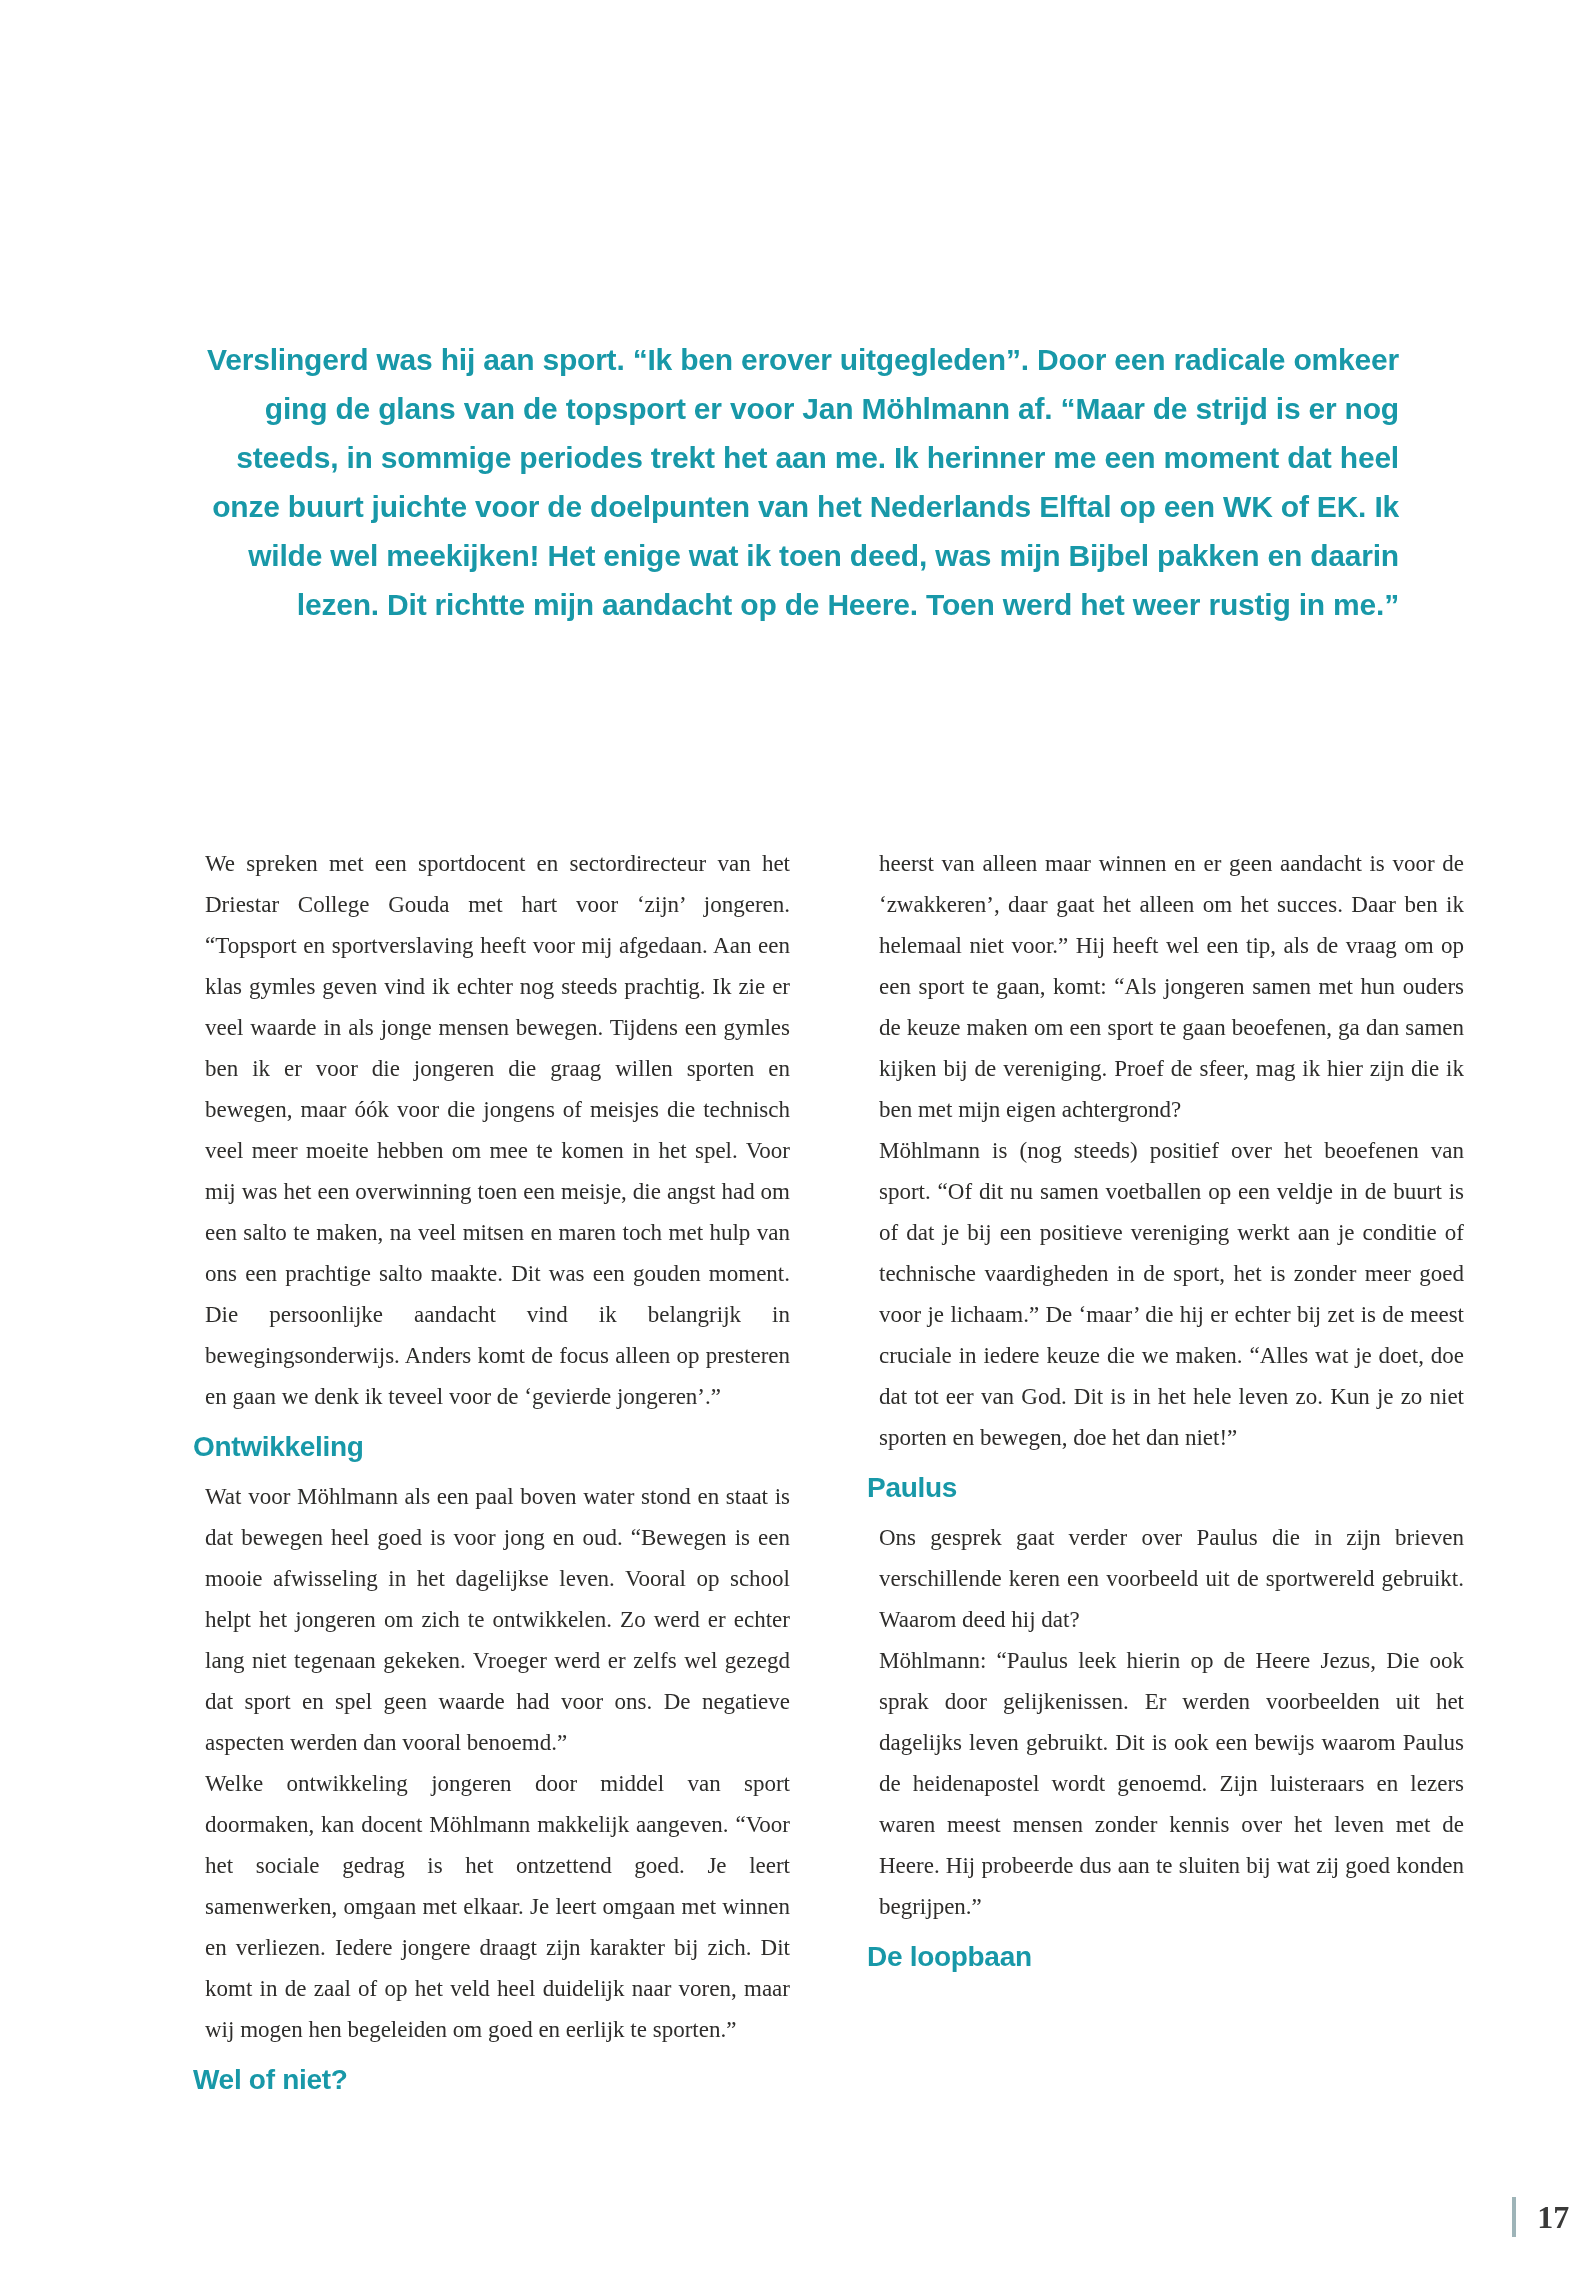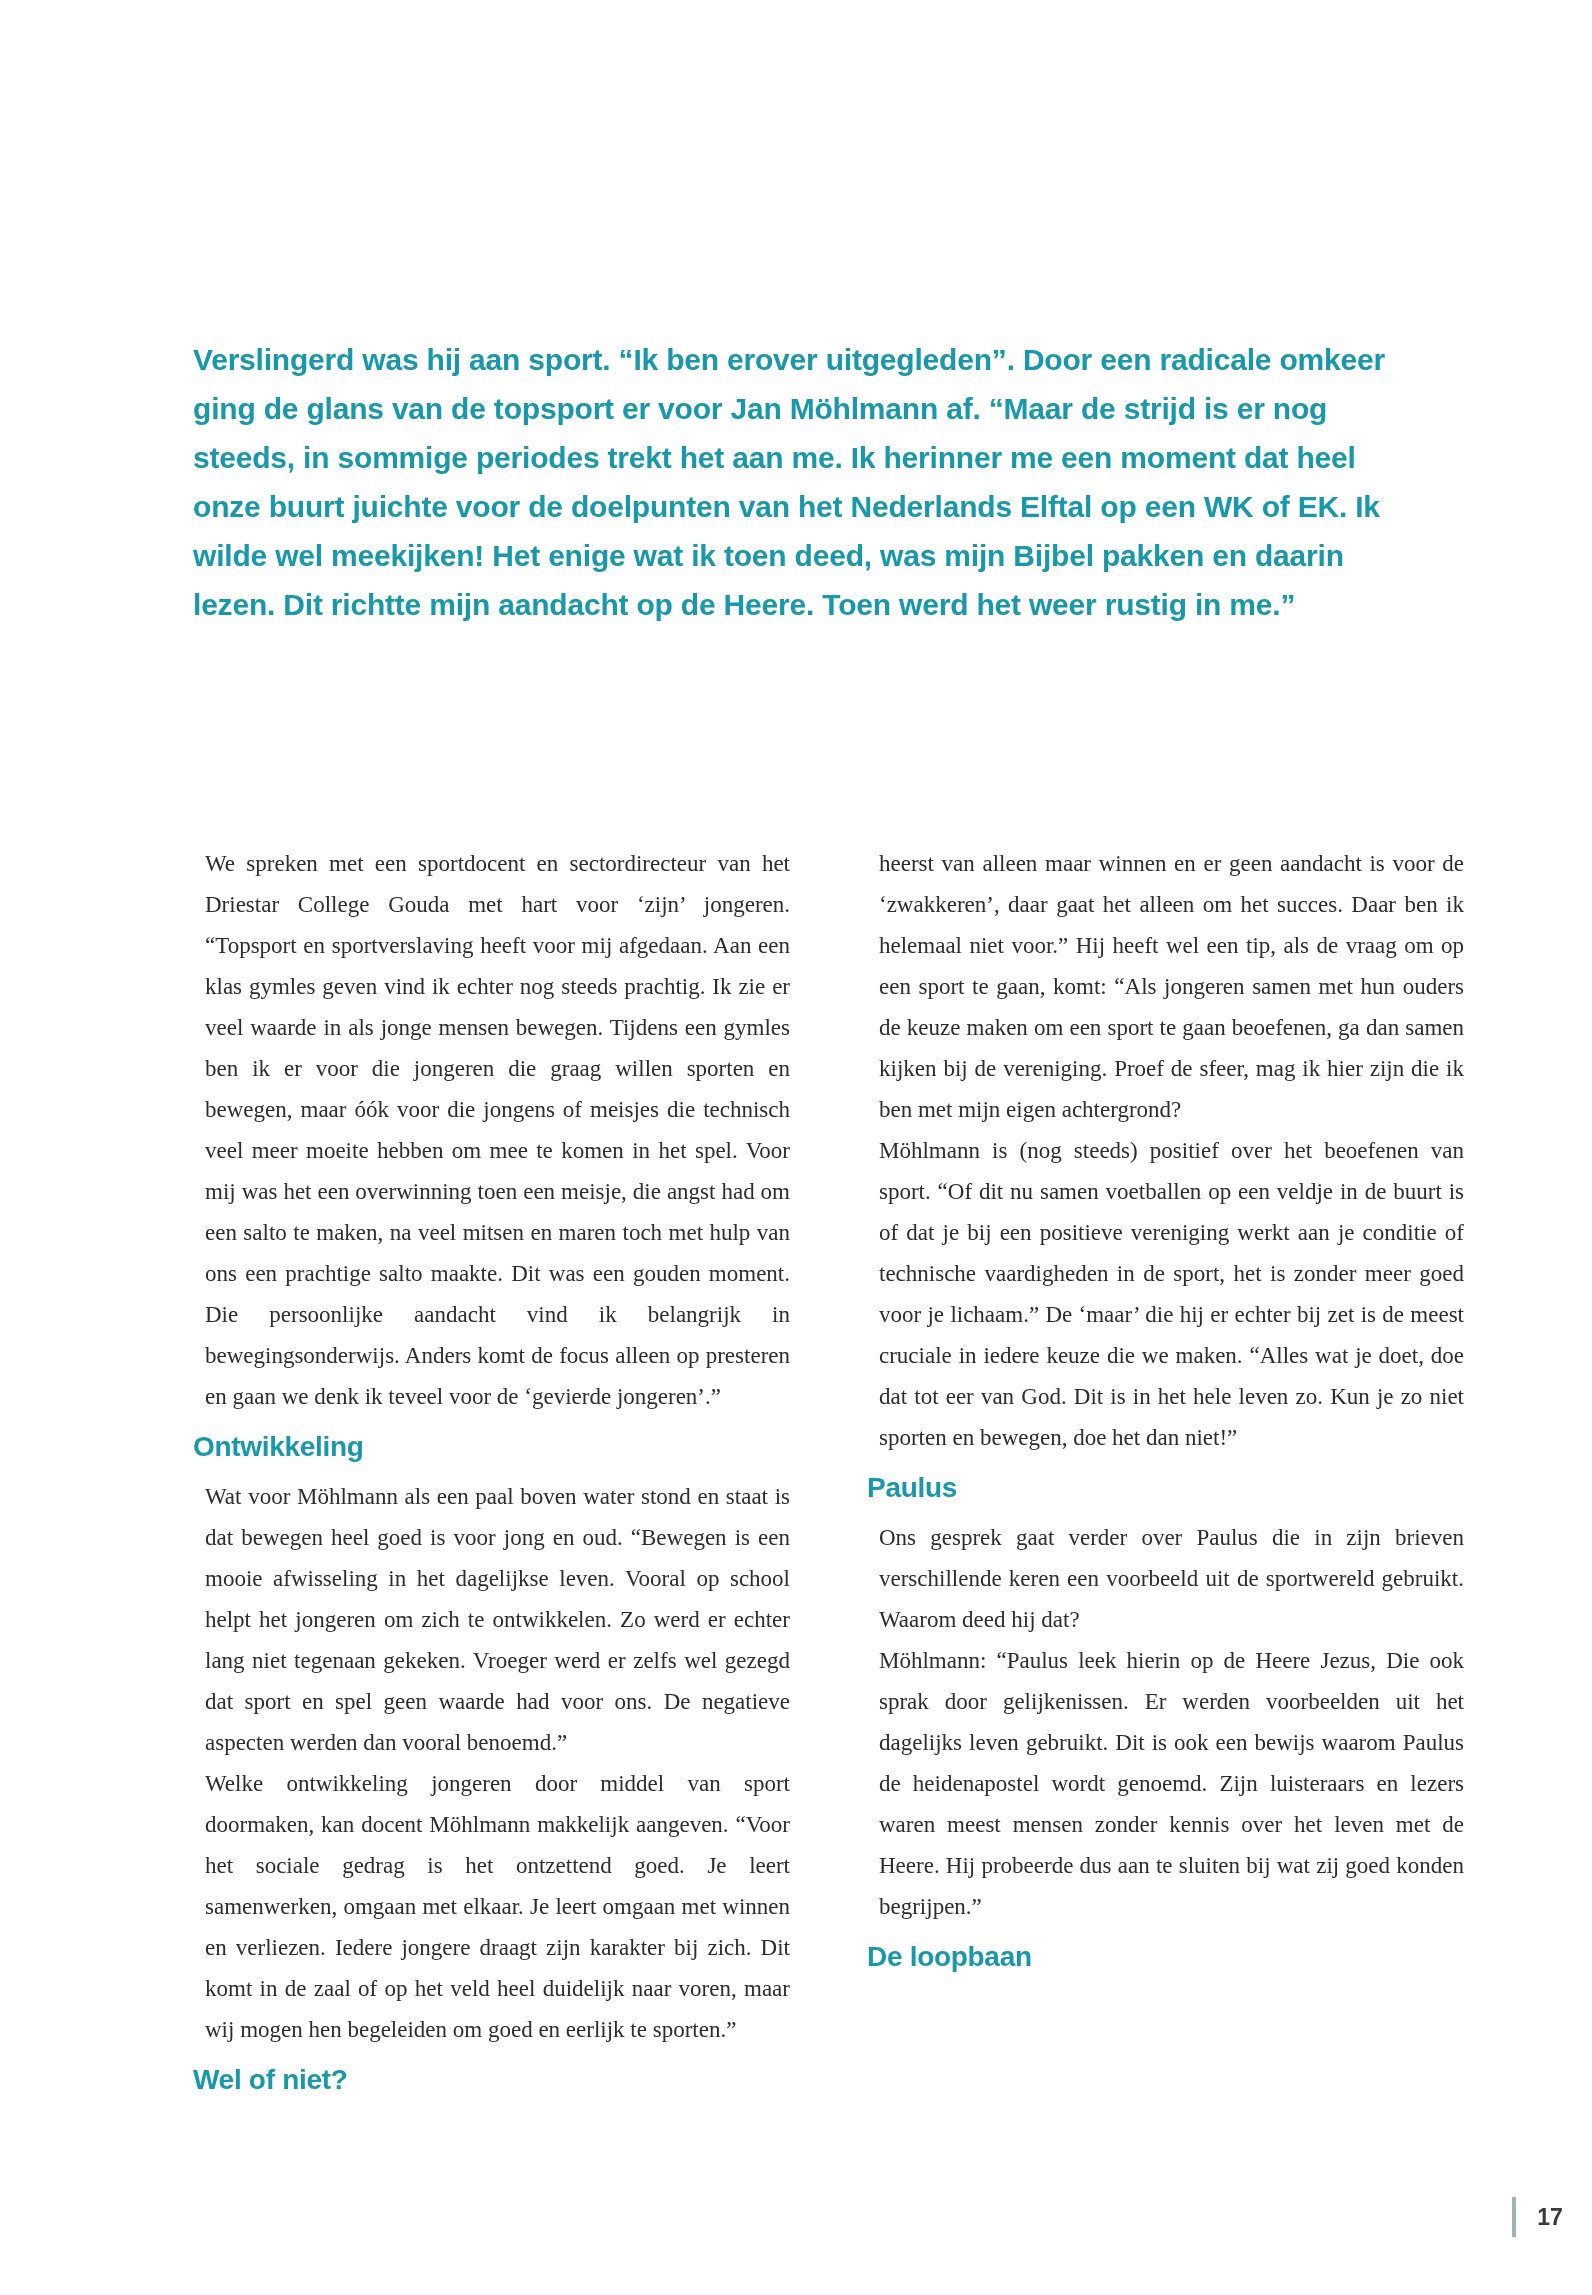--- a/index.html
+++ b/index.html
@@ -20,21 +20,21 @@
   .intro{
     position:absolute;
     left:193px;top:335px;width:1206px;
     margin:0;
     font-family:"Liberation Sans",sans-serif;
     font-weight:bold;
     font-size:30px;
     line-height:49px;
     letter-spacing:-0.2px;
     color:var(--accent);
-    text-align:left;
+    text-align:right;
   }
   .col{
     position:absolute;
     top:831px;
     width:609px;
     color:var(--body-text);
     font-size:23px;
     line-height:41px;
     text-align:justify;
     hyphens:auto;
@@ -61,23 +61,23 @@
     display:flex;
     align-items:center;
     gap:21px;
   }
   .footer-bar{
     display:block;
     width:4.3px;height:40px;
     background:var(--footer-bar-color);
   }
   .page-number{
-    font-family:Liberation Sans, sans-serif;
+    font-family:Liberation Serif, serif;
     font-weight:bold;
-    font-size:23px;
+    font-size:32px;
     color:var(--page-number-color);
   }
 </style>
 </head>
 <body>
 
 <div class="page">
 
   <p class="intro">Verslingerd was hij aan sport. “Ik ben erover uitgegleden”. Door een radicale omkeer ging de glans van de topsport er voor Jan Möhlmann af. “Maar de strijd is er nog steeds, in sommige periodes trekt het aan me. Ik herinner me een moment dat heel onze buurt juichte voor de doelpunten van het Nederlands Elftal op een WK of EK. Ik wilde wel meekijken! Het enige wat ik toen deed, was mijn Bijbel pakken en daarin lezen. Dit richtte mijn aandacht op de Heere. Toen werd het weer rustig in me.”</p>
 

